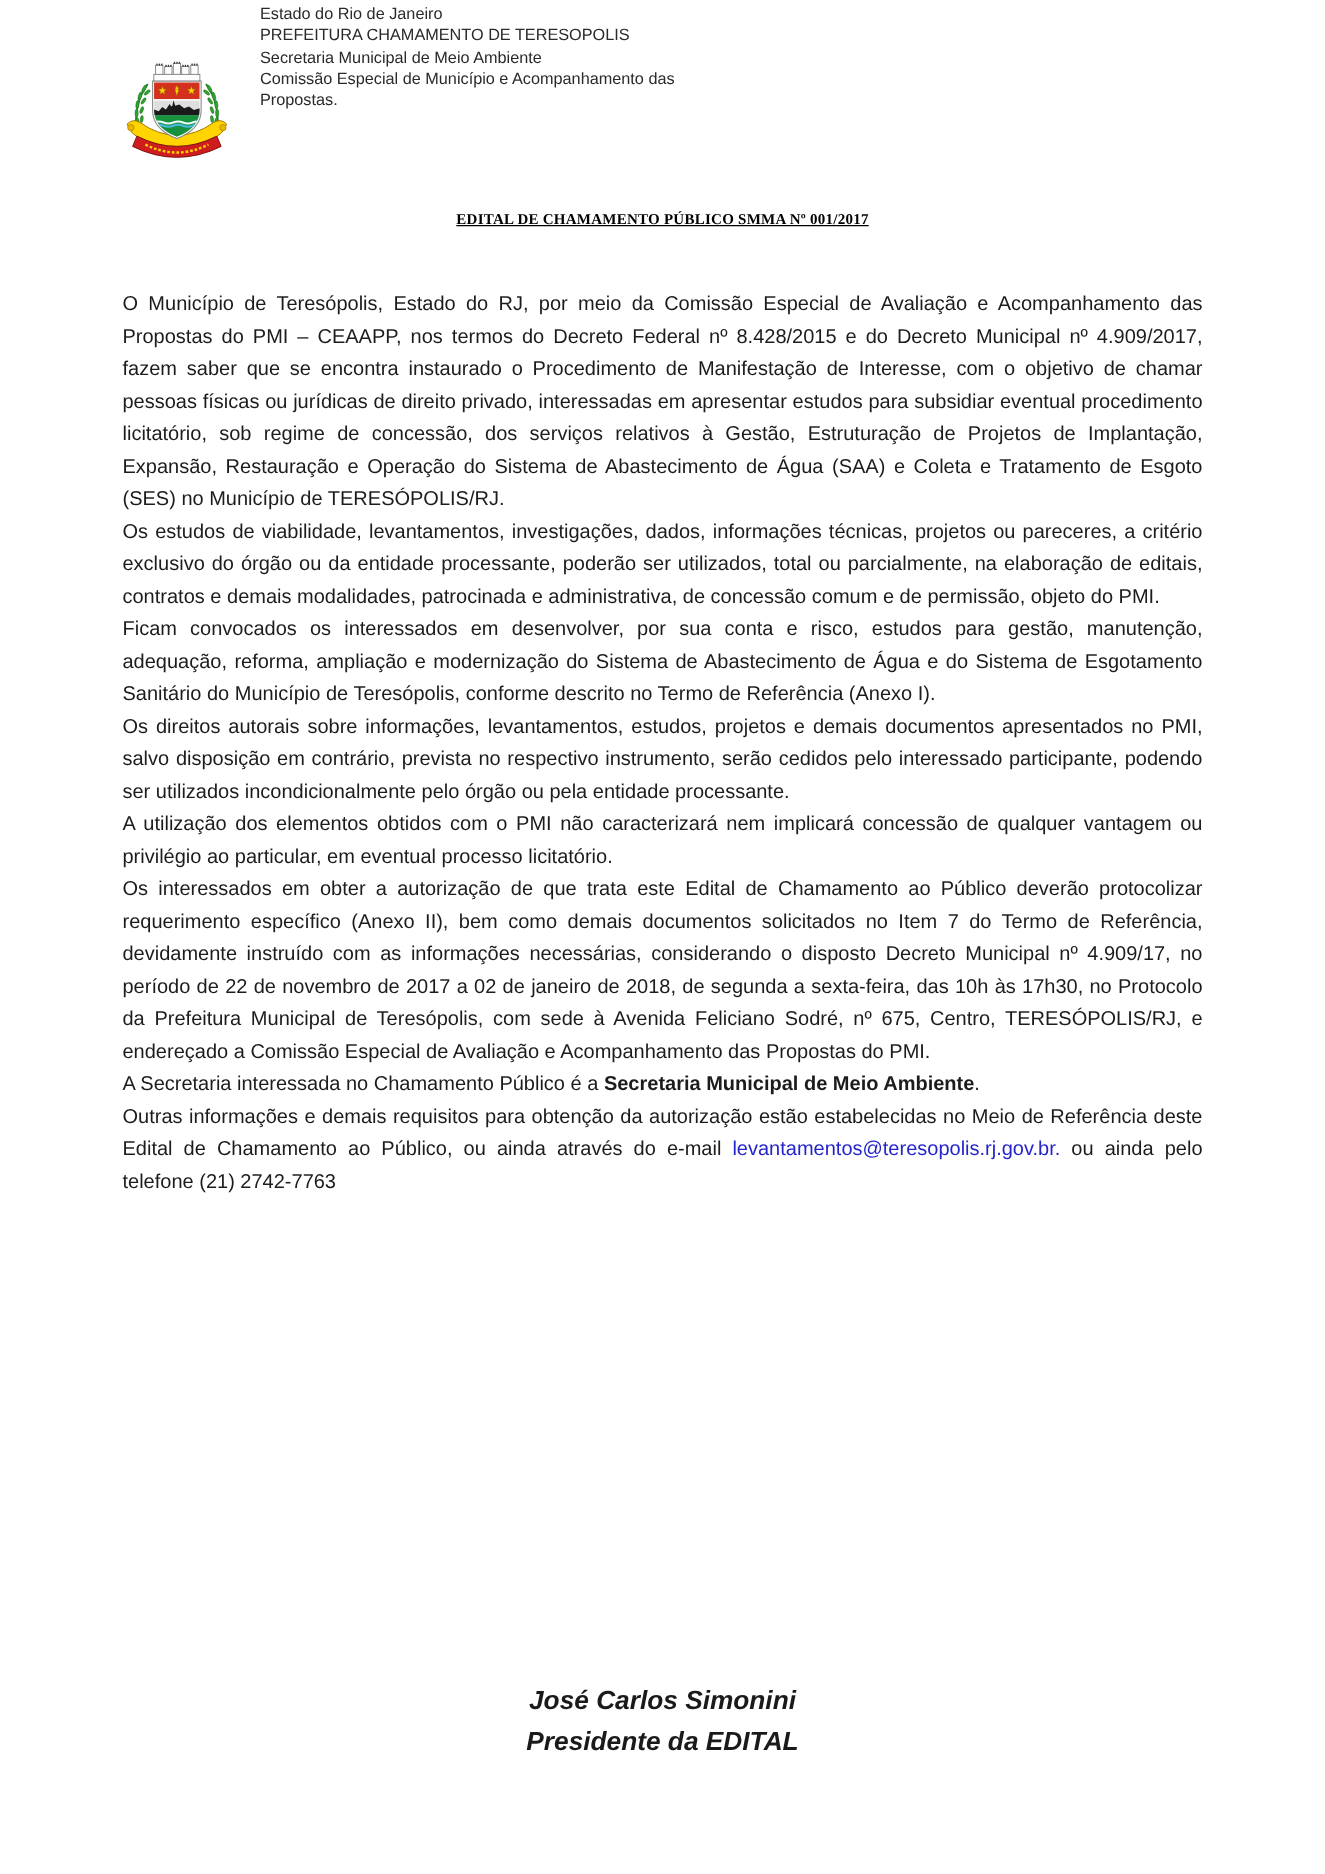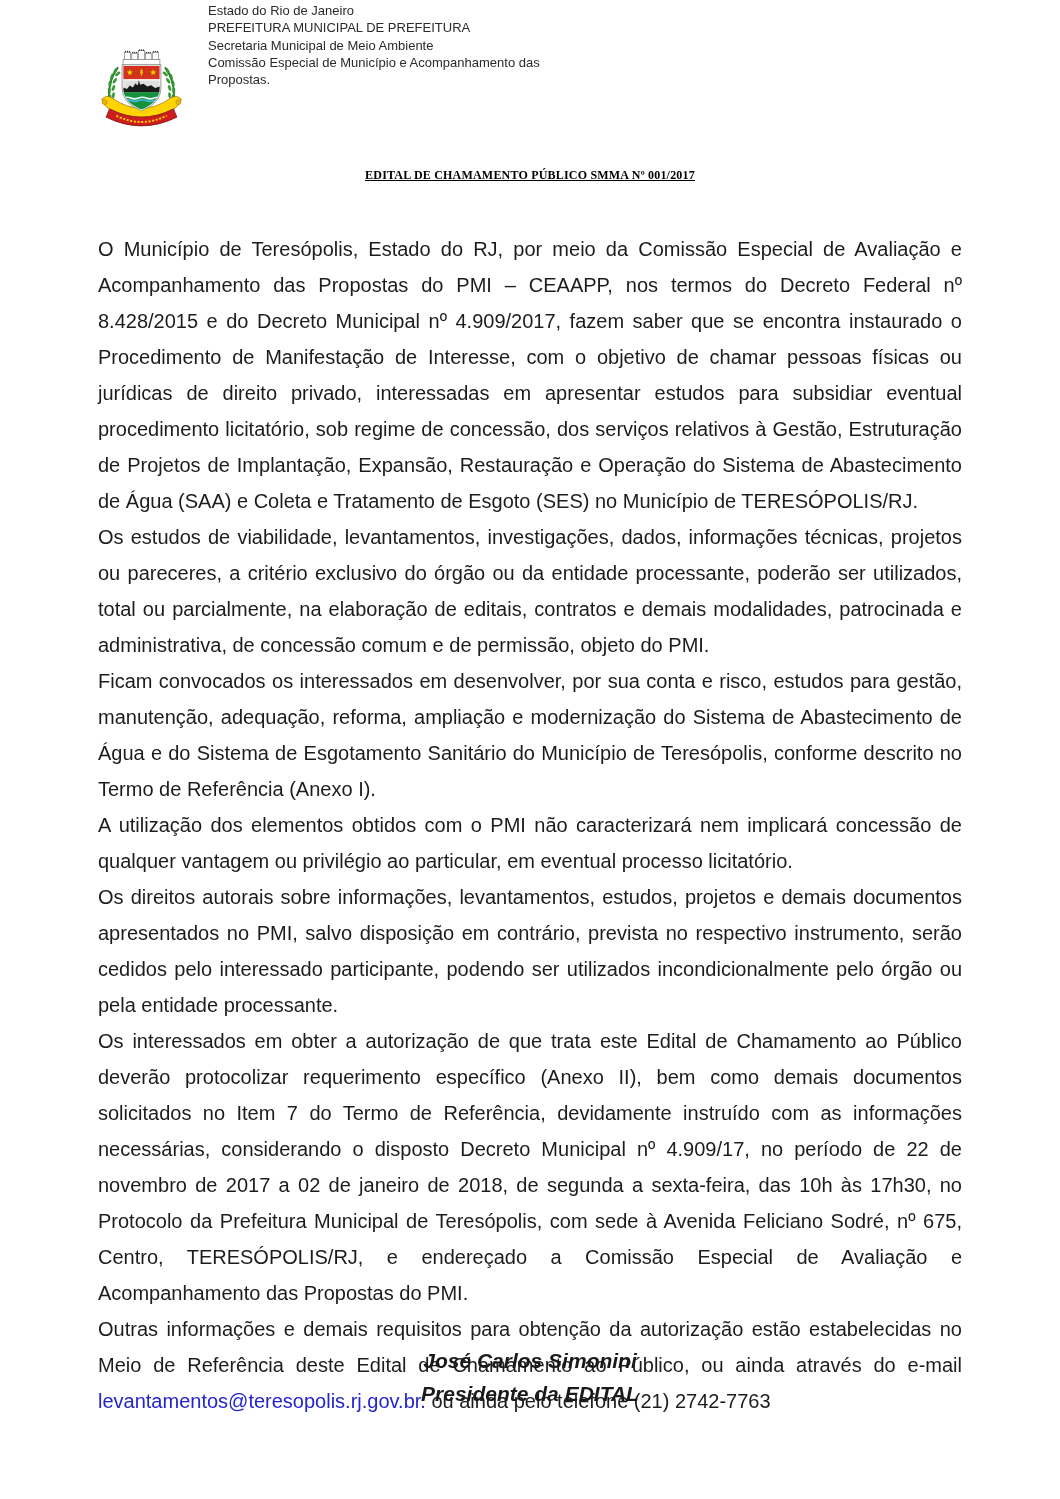--- a/index.html
+++ b/index.html
@@ -41,22 +41,22 @@
     font-weight:bold;
     letter-spacing:.2px;
     color:#000;
     text-decoration:underline;
   }
   
   .doc-body{
     position:absolute;
     left:98px; top:231px;
     width:864px;
-    font-size:20px;
-    line-height:36px;
+    font-size:16px;
+    line-height:26px;
     text-align:justify;
     color:var(--text);
   }
   .doc-body p{margin:0;}
   .seg-normal{font-weight:normal;}
   .seg-bold{font-weight:bold;}
   .seg-link{
     color:var(--link);
     text-decoration:none;
     cursor:pointer;
@@ -155,35 +155,36 @@
           <rect x="58.5" y="8.2" width="1.1" height="1.5"></rect>
         <rect x="62" y="7.2" width="1.1" height="1.5"></rect>
           <rect x="64" y="7.2" width="1.1" height="1.5"></rect>
           <rect x="66" y="7.2" width="1.1" height="1.5"></rect>
       </g>
     </g>
   </svg>
 
   <div class="letterhead-text">
     <div>Estado do Rio de Janeiro</div>
-    <div>PREFEITURA MUNICIPAL DE PREFEITURA</div>
+    <div>PREFEITURA CHAMAMENTO DE TERESOPOLIS</div>
     <div>Secretaria Municipal de Meio Ambiente</div>
     <div>Comissão Especial de Município e Acompanhamento das</div>
     <div>Propostas.</div>
   </div>
 
   <h1 class="doc-title">EDITAL DE CHAMAMENTO PÚBLICO SMMA Nº 001/2017</h1>
 
   <div class="doc-body">
       <p><span class="seg-normal">O Município de Teresópolis, Estado do RJ, por meio da Comissão Especial de Avaliação e Acompanhamento das Propostas do PMI – CEAAPP, nos termos do Decreto Federal nº 8.428/2015 e do Decreto Municipal nº 4.909/2017, fazem saber que se encontra instaurado o Procedimento de Manifestação de Interesse, com o objetivo de chamar pessoas físicas ou jurídicas de direito privado, interessadas em apresentar estudos para subsidiar eventual procedimento licitatório, sob regime de concessão, dos serviços relativos à Gestão, Estruturação de Projetos de Implantação, Expansão, Restauração e Operação do Sistema de Abastecimento de Água (SAA) e Coleta e Tratamento de Esgoto (SES) no Município de TERESÓPOLIS/RJ.</span></p>
       <p><span class="seg-normal">Os estudos de viabilidade, levantamentos, investigações, dados, informações técnicas, projetos ou pareceres, a critério exclusivo do órgão ou da entidade processante, poderão ser utilizados, total ou parcialmente, na elaboração de editais, contratos e demais modalidades, patrocinada e administrativa, de concessão comum e de permissão, objeto do PMI.</span></p>
       <p><span class="seg-normal">Ficam convocados os interessados em desenvolver, por sua conta e risco, estudos para gestão, manutenção, adequação, reforma, ampliação e modernização do Sistema de Abastecimento de Água e do Sistema de Esgotamento Sanitário do Município de Teresópolis, conforme descrito no Termo de Referência (Anexo I).</span></p>
+      <p><span class="seg-normal">Os direitos autorais sobre informações, levantamentos, estudos, projetos e demais documentos apresentados no PMI, salvo disposição em contrário, prevista no respectivo instrumento, serão cedidos pelo interessado participante, podendo ser utilizados incondicionalmente pelo órgão ou pela entidade processante.</span></p>
       <p><span class="seg-normal">A utilização dos elementos obtidos com o PMI não caracterizará nem implicará concessão de qualquer vantagem ou privilégio ao particular, em eventual processo licitatório.</span></p>
-      <p><span class="seg-normal">Os direitos autorais sobre informações, levantamentos, estudos, projetos e demais documentos apresentados no PMI, salvo disposição em contrário, prevista no respectivo instrumento, serão cedidos pelo interessado participante, podendo ser utilizados incondicionalmente pelo órgão ou pela entidade processante.</span></p>
       <p><span class="seg-normal">Os interessados em obter a autorização de que trata este Edital de Chamamento ao Público deverão protocolizar requerimento específico (Anexo II), bem como demais documentos solicitados no Item 7 do Termo de Referência, devidamente instruído com as informações necessárias, considerando o disposto Decreto Municipal nº 4.909/17, no período de 22 de novembro de 2017 a 02 de janeiro de 2018, de segunda a sexta-feira, das 10h às 17h30, no Protocolo da Prefeitura Municipal de Teresópolis, com sede à Avenida Feliciano Sodré, nº 675, Centro, TERESÓPOLIS/RJ, e endereçado a Comissão Especial de Avaliação e Acompanhamento das Propostas do PMI.</span></p>
+      <p><span class="seg-normal">A Secretaria interessada no Chamamento Público é a </span><span class="seg-bold">Secretaria Municipal de Meio Ambiente</span><span class="seg-normal">.</span></p>
       <p><span class="seg-normal">Outras informações e demais requisitos para obtenção da autorização estão estabelecidas no Meio de Referência deste Edital de Chamamento ao Público, ou ainda através do e-mail </span><a class="seg-link">levantamentos@teresopolis.rj.gov.br.</a><span class="seg-normal"> ou ainda pelo telefone (21) 2742-7763</span></p>
     </div>
 
   <div class="signature">
     <div>José Carlos Simonini</div>
     <div>Presidente da EDITAL</div>
   </div>
 
 </div>
 

